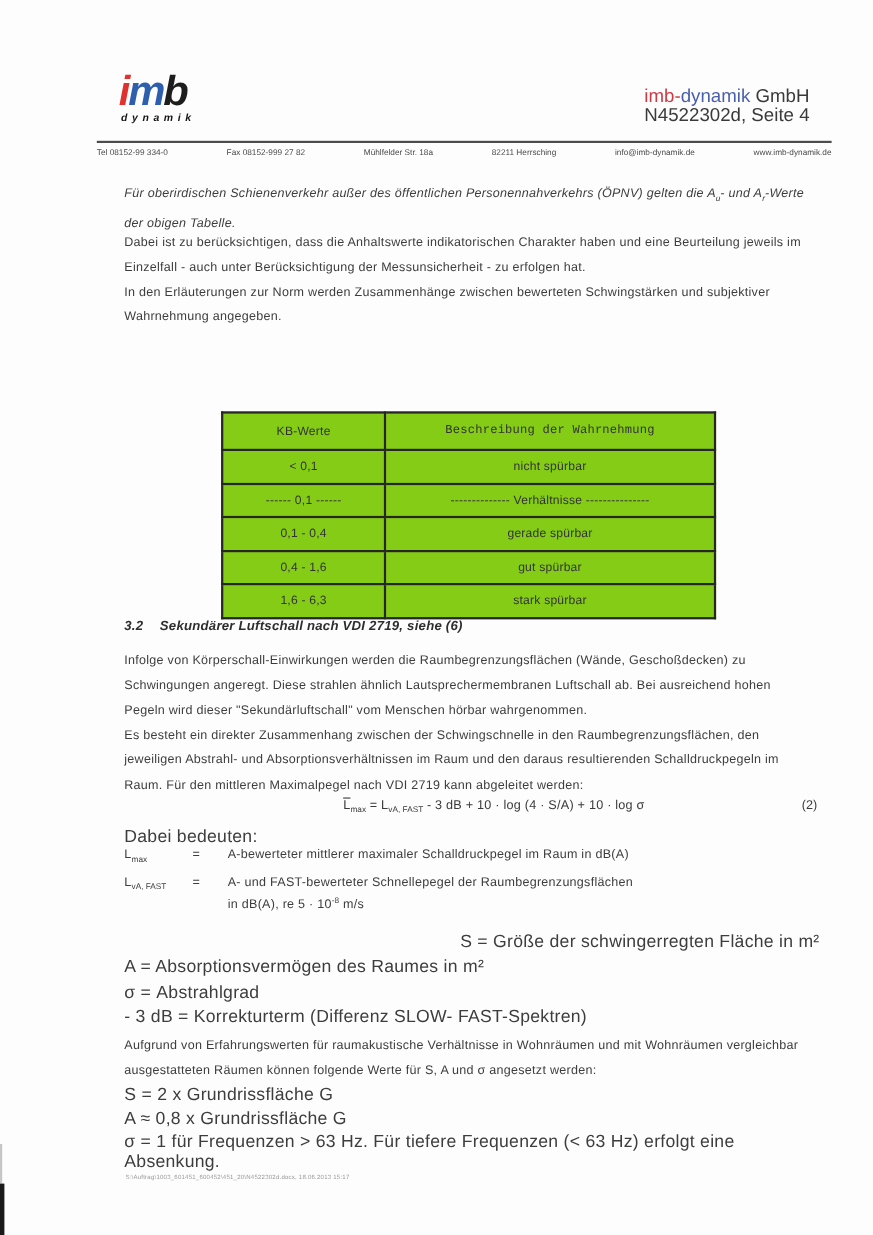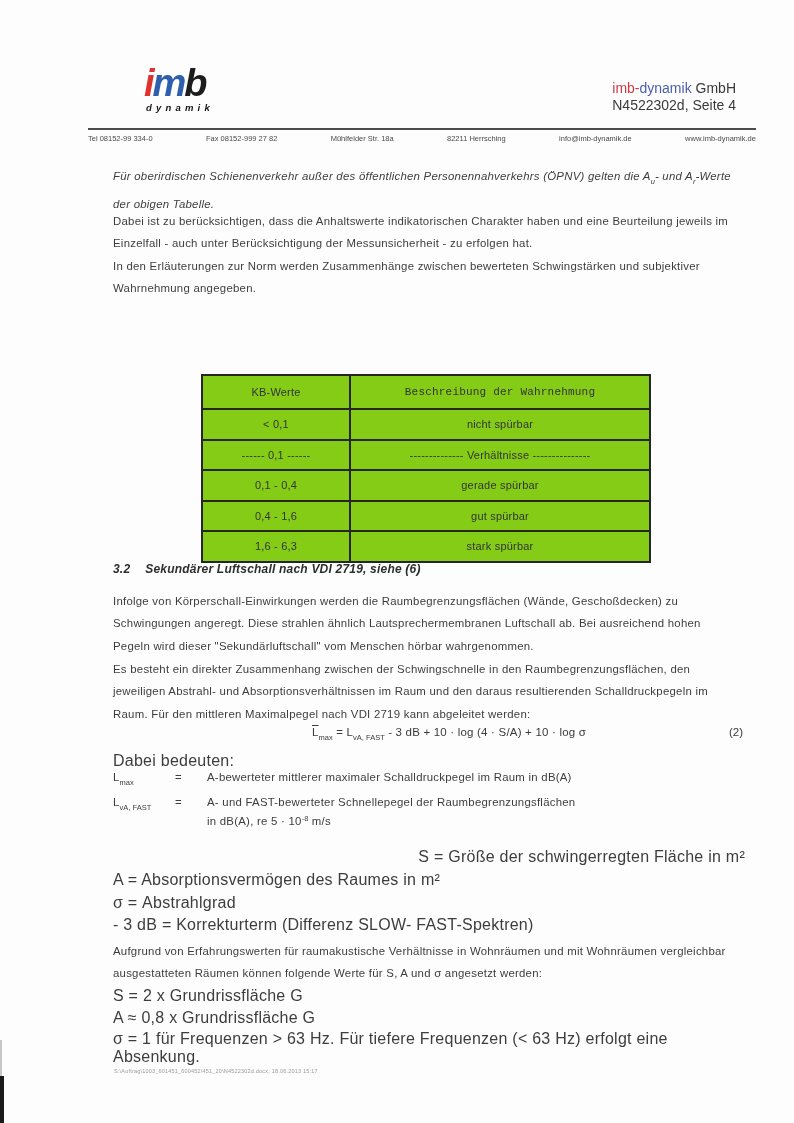--- a/index.html
+++ b/index.html
@@ -8,21 +8,21 @@
     font-family:"Liberation Sans",sans-serif;color:#3d3d3d;overflow:hidden;
   }
   .abs{position:absolute;}
 
   
   .logo-word{font-weight:bold;font-style:italic;font-size:38px;line-height:34px;letter-spacing:-2px;}
   .logo-i{color:#e0312e;}
   .logo-m{color:#2e5fae;}
   .logo-b{color:#1d1d1d;}
   .logo-sub{font-style:italic;font-weight:bold;font-size:9.5px;letter-spacing:4.2px;color:#141414;margin-top:2px;padding-left:2px;}
-  .hdr-right{right:58px;top:80px;text-align:right;font-size:14px;line-height:16.5px;color:#3a3a3a;}
+  .hdr-right{right:58px;top:80px;text-align:left;font-size:17px;line-height:16.5px;color:#3a3a3a;}
   .hdr-red{color:#cf3a45;}
   .hdr-blue{color:#4a5fae;}
   .divider{left:88px;top:128px;width:668px;height:2px;background:#4c4c4c;}
   .contact{left:88px;top:134px;width:668px;display:flex;justify-content:space-between;font-size:7.5px;color:#4a4a4a;}
 
   
   .para{left:113px;width:622px;font-size:11.4px;line-height:22.4px;letter-spacing:.25px;text-align:left;}
   sub{font-size:7.5px;vertical-align:-3.5px;letter-spacing:0;}
   sup{font-size:7.5px;vertical-align:4px;letter-spacing:0;}
 
@@ -59,21 +59,21 @@
 
   
   .scan-edge-dark{left:0;top:1076px;width:4px;height:47px;background:#1a1a1a;}
   .scan-edge-light{left:0;top:1040px;width:2px;height:36px;background:#c6c6c6;}
 </style>
 </head>
 <body>
 
 <div class="page">
 
-  <div class="abs" style="left:108px;top:66px;margin-left:36px;">
+  <div class="abs" style="left:108px;top:66px;">
     <div class="logo-word">
       <span class="logo-i">i</span><span class="logo-m">m</span><span class="logo-b">b</span>
     </div>
     <div class="logo-sub">dynamik</div>
   </div>
 
   <div class="abs hdr-right">
     <div>
       <span class="hdr-red">imb-</span><span class="hdr-blue">dynamik</span><span> GmbH</span>
     </div>

